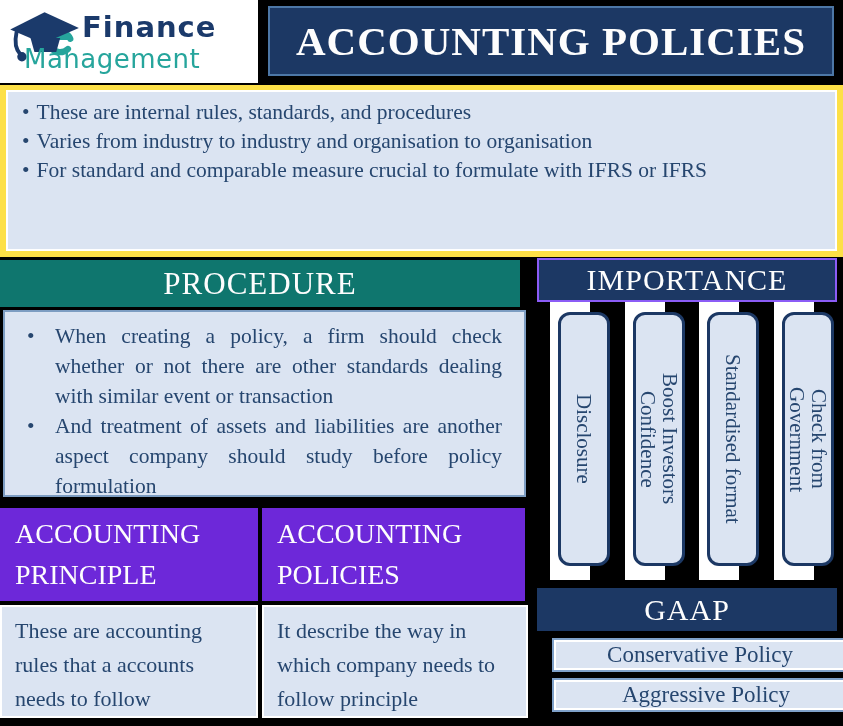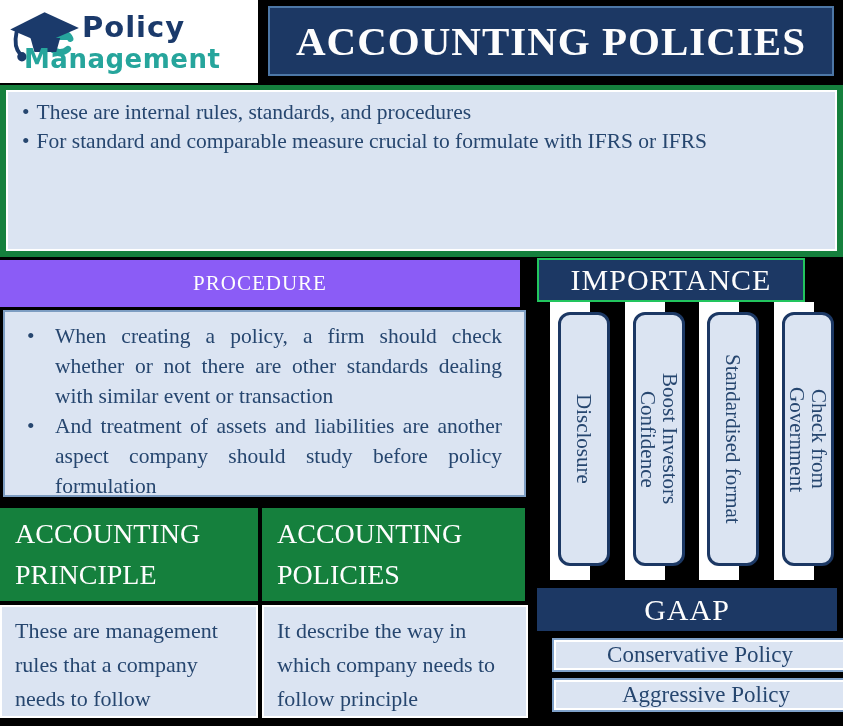--- a/index.html
+++ b/index.html
@@ -9,78 +9,78 @@
   }
   
   .logo-panel { position:absolute; left:0; top:0; width:258px; height:83px; background:#ffffff; }
   .logo-icon { position:absolute; left:4px; top:2px; width:78px; height:76px; }
   .logo-finance {
     position:absolute; left:82px; top:10px; font-family:"DejaVu Sans", sans-serif;
     font-weight:bold; font-size:29px; color:#1b3a6b; letter-spacing:1px;
   }
   .logo-mgmt {
     position:absolute; left:24px; top:44px; font-family:"DejaVu Sans", sans-serif;
-    font-weight:bold; font-size:26px; color:#26a59c; letter-spacing:.5px;
+    font-weight:normal; font-size:26px; color:#26a59c; letter-spacing:.5px;
   }
   
   .title-box {
     position:absolute; left:268px; top:6px; width:566px; height:70px;
     background:#1c3864; border:2px solid #4d77a6; box-sizing:border-box;
     display:flex; align-items:center; justify-content:center;
     color:#fdfdfd; font-size:41px; font-weight:bold; letter-spacing:1px;
   }
   
-  .overview { position:absolute; left:0; top:85px; width:843px; height:172px; background:#15803d; }
+  .overview { position:absolute; left:0; top:85px; width:843px; height:172px; background:#fde047; }
   .overview-inner {
     position:absolute; left:6px; right:6px; top:5px; bottom:6px;
     background:#dbe4f2; border:2px solid #ffffff;
     padding:6px 8px 0 14px; box-sizing:border-box;
     color:#26466f; font-size:21.5px;
   }
   .ov-line { line-height:29px; white-space:nowrap; }
   .ov-dot { margin-right:7px; }
   
   .proc-header {
-    position:absolute; left:0; top:260px; width:520px; height:47px; background:#8b5cf6;
+    position:absolute; left:0; top:260px; width:520px; height:47px; background:#0f766e;
     display:flex; align-items:center; justify-content:center;
-    color:#fdfdfd; font-size:21px; letter-spacing:1px;
+    color:#fdfdfd; font-size:31px; letter-spacing:1px;
   }
   .proc-body {
     position:absolute; left:3px; top:310px; width:523px; height:187px;
     background:#dbe4f2; border:2px solid #7d9dc2; box-sizing:border-box;
     padding:9px 22px 0 12px; color:#26466f; font-size:21.5px;
   }
   .proc-item { display:flex; line-height:30px; }
   .proc-bullet { width:38px; flex:none; padding-left:10px; box-sizing:border-box; }
   .proc-text { flex:1; text-align:justify; }
   
   .imp-header {
-    position:absolute; left:537px; top:258px; width:268px; height:44px;
-    background:#1c3864; border:2px solid #22c55e; box-sizing:border-box;
+    position:absolute; left:537px; top:258px; width:300px; height:44px;
+    background:#1c3864; border:2px solid #8b5cf6; box-sizing:border-box;
     display:flex; align-items:center; justify-content:center;
     color:#fdfdfd; font-size:30px; letter-spacing:1px;
   }
   .imp-items {
     position:absolute; left:546px; top:302px; width:292px; height:278px;
     display:flex; justify-content:space-between;
   }
   .imp-slot { position:relative; width:68px; height:278px; }
   .imp-strip { position:absolute; left:4px; top:0; width:40px; height:278px; background:#ffffff; }
   .imp-box {
     position:absolute; left:12px; top:10px; width:52px; height:254px; box-sizing:border-box;
     background:#dbe4f2; border:3px solid #1c3864; border-radius:12px;
     display:flex; align-items:center; justify-content:center;
   }
   .imp-label {
     writing-mode:vertical-rl; color:#26466f; font-size:21px; line-height:22px;
     text-align:center; max-height:180px;
   }
   
   .cmp-header {
-    position:absolute; top:508px; height:93px; background:#15803d; box-sizing:border-box;
+    position:absolute; top:508px; height:93px; background:#6d28d9; box-sizing:border-box;
     color:#fdfdfd; font-size:28px; line-height:41px; padding:5px 0 0 15px;
   }
   .cmp-h0 { left:0; width:258px; }
   .cmp-h1 { left:262px; width:263px; }
   .cmp-body {
     position:absolute; top:605px; height:113px; background:#dbe4f2;
     border:2px solid #ffffff; box-sizing:border-box;
     color:#26466f; font-size:22px; line-height:34px; padding:7px 10px 0 13px;
   }
   .cmp-b0 { left:0; width:258px; }
@@ -107,29 +107,30 @@
 
   <div class="logo-panel">
     <svg class="logo-icon" viewBox="0 0 100 95">
       <path d="M85 46 a14 13 0 1 0 -3 13" fill="none" stroke="#26a59c" stroke-width="8" stroke-linecap="round"></path>
       <path d="M60 44 h24" stroke="#26a59c" stroke-width="7" stroke-linecap="round"></path>
       <polygon points="8,34 52,12 96,32 50,52" fill="#1b3a6b"></polygon>
       <path d="M34 45 L72 45 L67 63 L39 63 Z" fill="#1b3a6b"></path>
       <path d="M16 38 Q12 56 21 66" fill="none" stroke="#1b3a6b" stroke-width="5" stroke-linecap="round"></path>
       <circle cx="23" cy="69" r="6" fill="#1b3a6b"></circle>
     </svg>
-    <div class="logo-finance">Policy</div>
+    <div class="logo-finance">Finance</div>
     <div class="logo-mgmt">Management</div>
   </div>
 
   <div class="title-box">ACCOUNTING POLICIES</div>
 
   <div class="overview">
     <div class="overview-inner">
       <div class="ov-line"><span class="ov-dot">•</span><span>These are internal rules, standards, and procedures</span></div>
+      <div class="ov-line"><span class="ov-dot">•</span><span>Varies from industry to industry and organisation to organisation</span></div>
       <div class="ov-line"><span class="ov-dot">•</span><span>For standard and comparable measure crucial to formulate with IFRS or IFRS</span></div>
     </div>
   </div>
 
   <div class="proc-header">PROCEDURE</div>
   <div class="proc-body">
     <div class="proc-item">
       <span class="proc-bullet">•</span>
       <span class="proc-text">When creating a policy, a firm should check whether or not there are other standards dealing with similar event or transaction</span>
     </div>
@@ -162,20 +163,20 @@
     <div class="imp-slot">
       <div class="imp-strip"></div>
       <div class="imp-box">
         <span class="imp-label">Check from Government</span>
       </div>
     </div>
   </div>
 
   <div class="cmp-header cmp-h0">ACCOUNTING PRINCIPLE</div>
   <div class="cmp-header cmp-h1">ACCOUNTING POLICIES</div>
-  <div class="cmp-body cmp-b0">These are management rules that a company needs to follow</div>
+  <div class="cmp-body cmp-b0">These are accounting rules that a accounts needs to follow</div>
   <div class="cmp-body cmp-b1">It describe the way in which company needs to follow principle</div>
 
   <div class="types-header">GAAP</div>
   <div class="type-item type-0">Conservative Policy</div>
   <div class="type-item type-1">Aggressive Policy</div>
 
 </div>
 
 </body></html>

